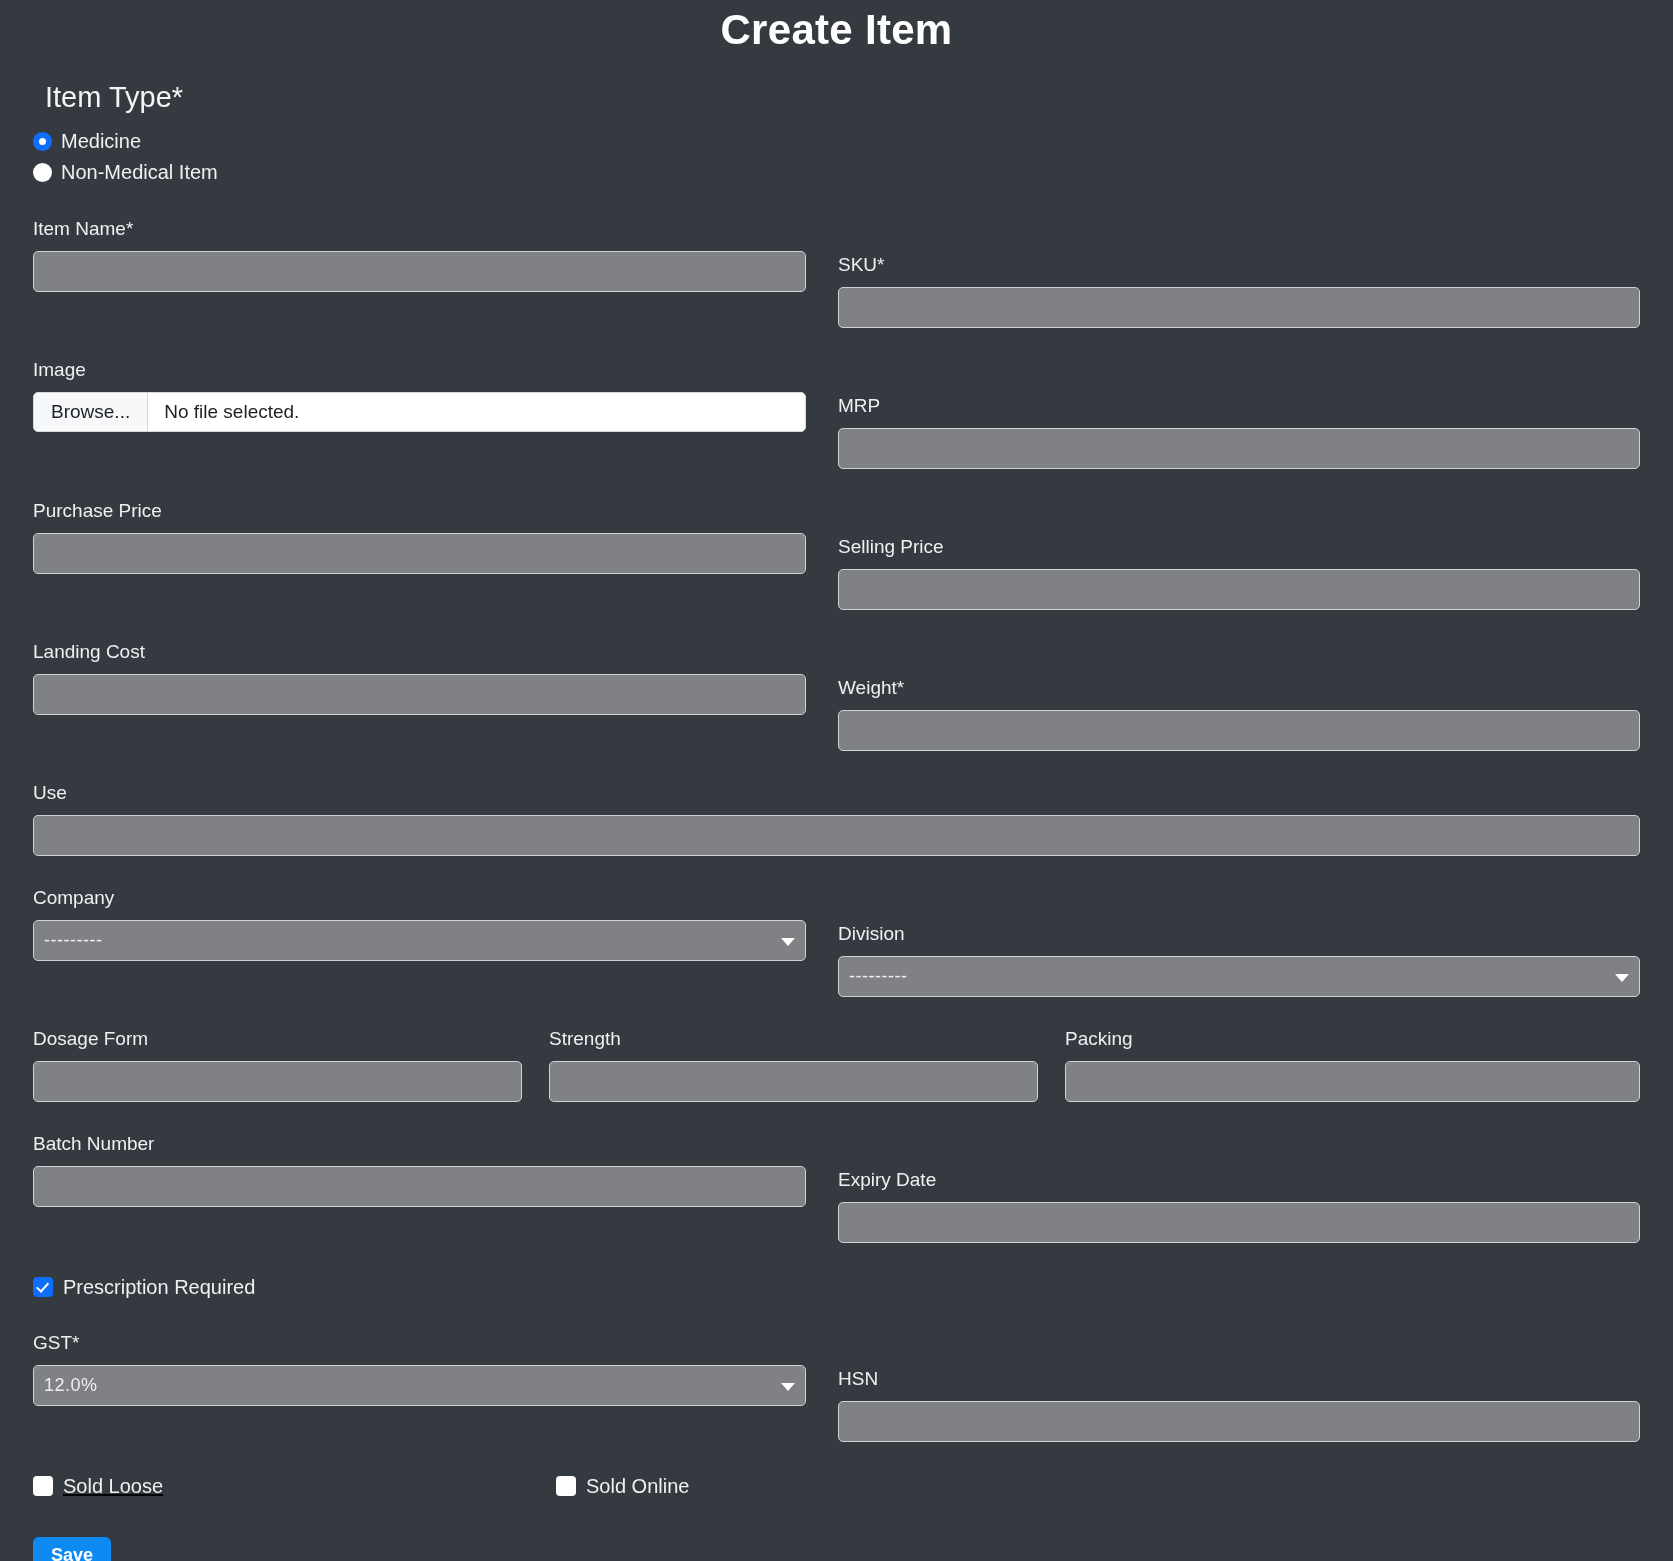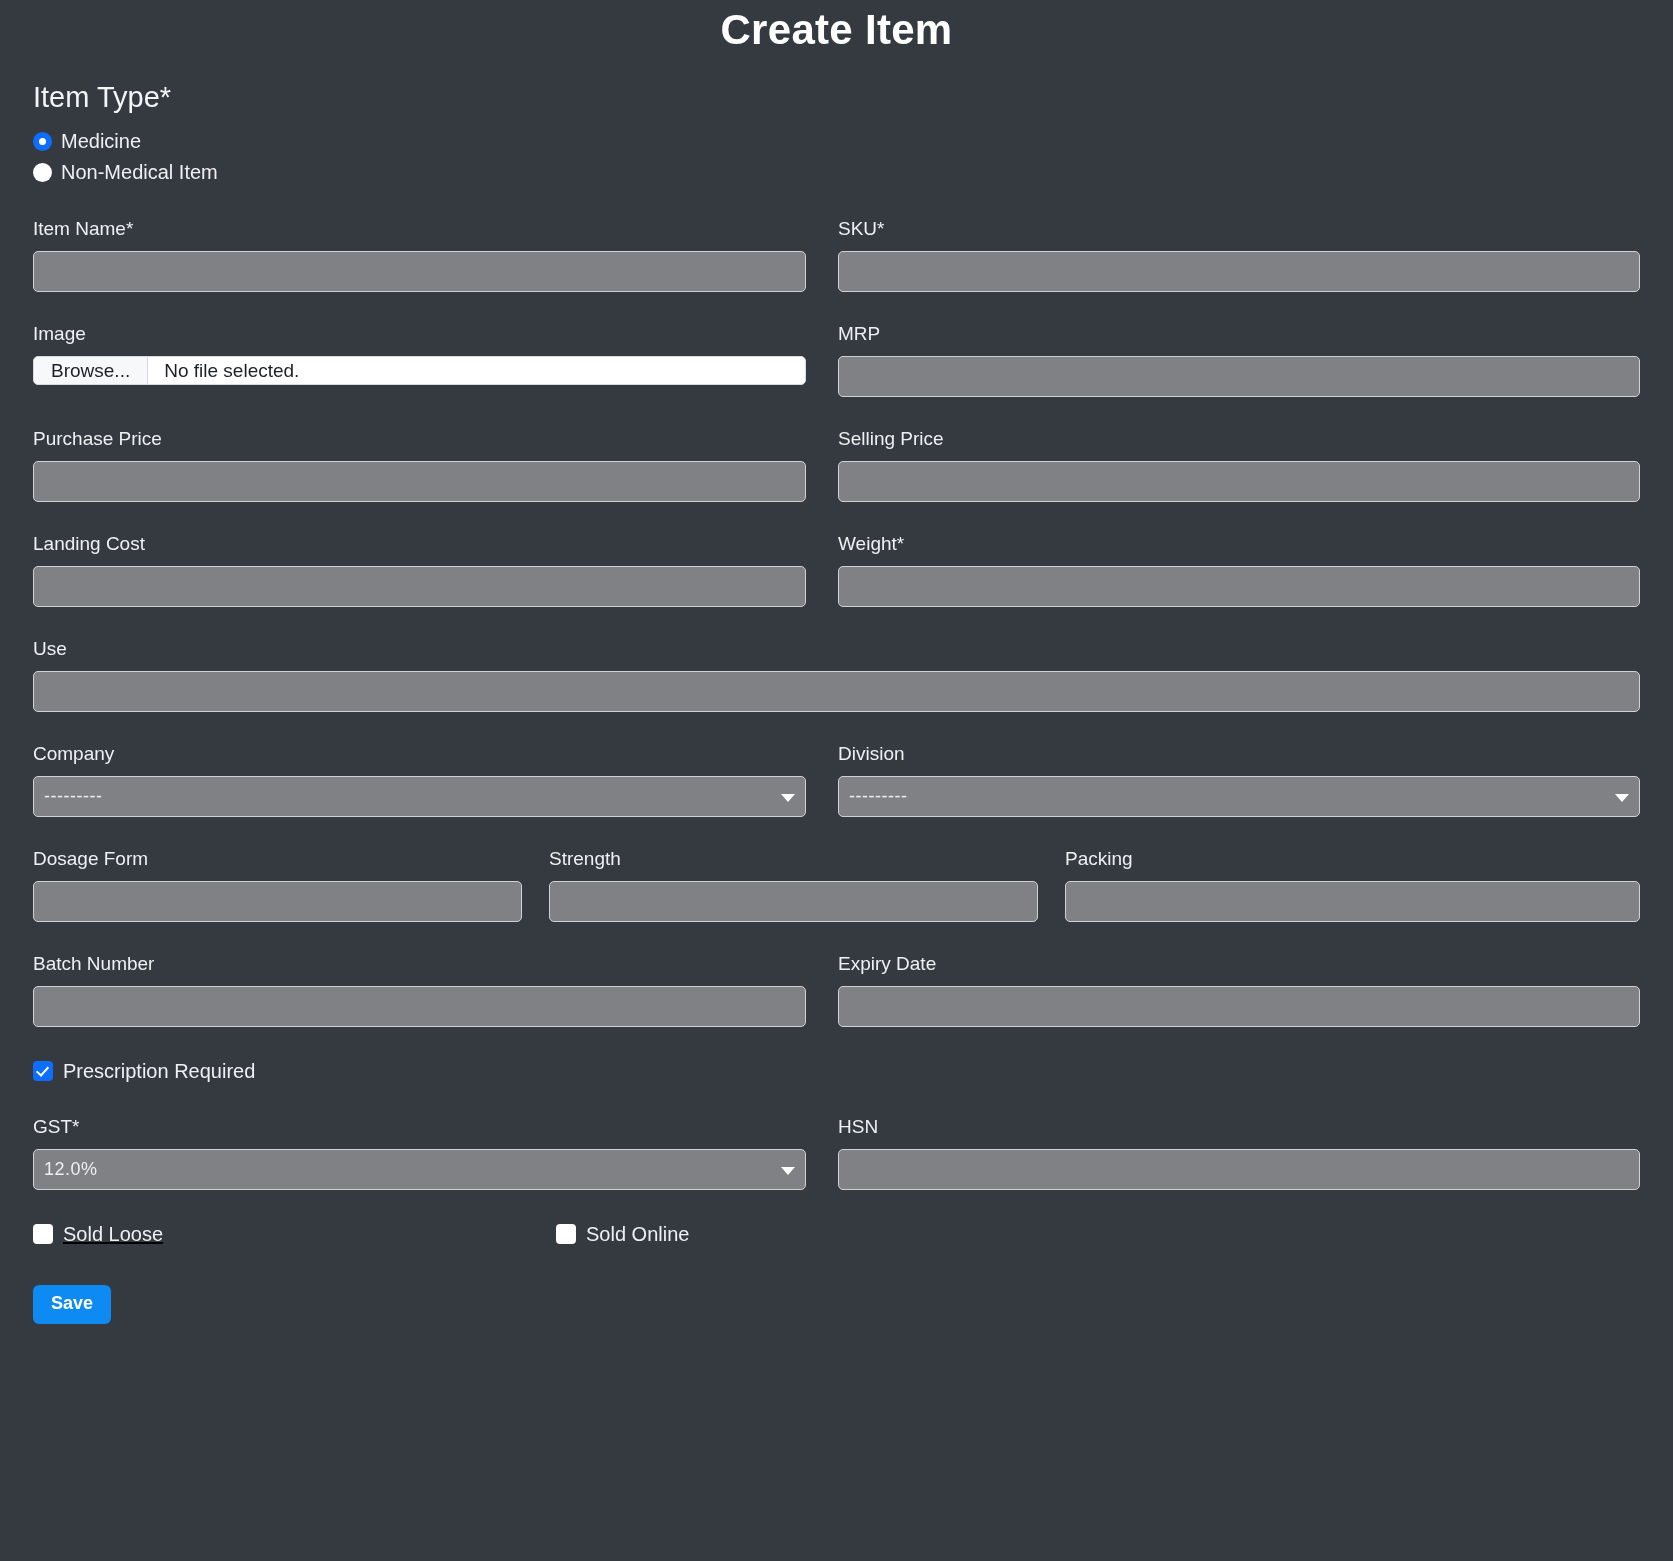--- a/index.html
+++ b/index.html
@@ -32,21 +32,21 @@
     margin: 0 0 26px 0;
     line-height: 1.15;
   }
   .form-wrap {
     padding: 0 33px 0 33px;
   }
   .section-heading {
     color: #f2f4f6;
     font-size: 29px;
     font-weight: normal;
-    margin: 0 0 14px 0;
+    margin: 0 0 14px 12px;
     line-height: 1.2;
   }
   .radio-group { margin-bottom: 34px; }
   .radio-row {
     display: flex;
     align-items: center;
     margin-bottom: 7px;
     height: 24px;
   }
   .radio-dot {
@@ -127,21 +127,21 @@
     letter-spacing: 0.5px;
     color: #eceff1;
     padding-right: 24px;
     overflow: hidden;
     white-space: nowrap;
   }
   .file-input {
     display: flex;
     align-items: stretch;
     width: 100%;
-    height: 29px;
+    height: 40px;
     background: #ffffff;
     border: 1px solid #d7dadd;
     border-radius: 5px;
     overflow: hidden;
   }
   .file-btn {
     background: #f7f8fa;
     border-right: 1px solid #d7dadd;
     color: #1d2125;
     font-size: 19px;
@@ -160,21 +160,21 @@
     padding-left: 16px;
     flex: 1 1 auto;
   }
   .row2 {
     display: flex;
     gap: 0;
     margin-bottom: 31px;
   }
   .col-left  { width: 773px; flex: 0 0 auto; }
   .col-gap   { width: 32px; flex: 0 0 auto; }
-  .col-right { flex: 1 1 auto; }
+  .col-right { flex: 1 1 auto; margin-top: 36px; }
   .row-full { margin-bottom: 31px; }
   .row3 {
     display: flex;
     margin-bottom: 31px;
     align-items: flex-end;
   }
   .c3a { width: 489px; flex: 0 0 auto; }
   .c3gap { width: 27px; flex: 0 0 auto; }
   .c3b { width: 489px; flex: 0 0 auto; }
   .c3c { flex: 1 1 auto; }

